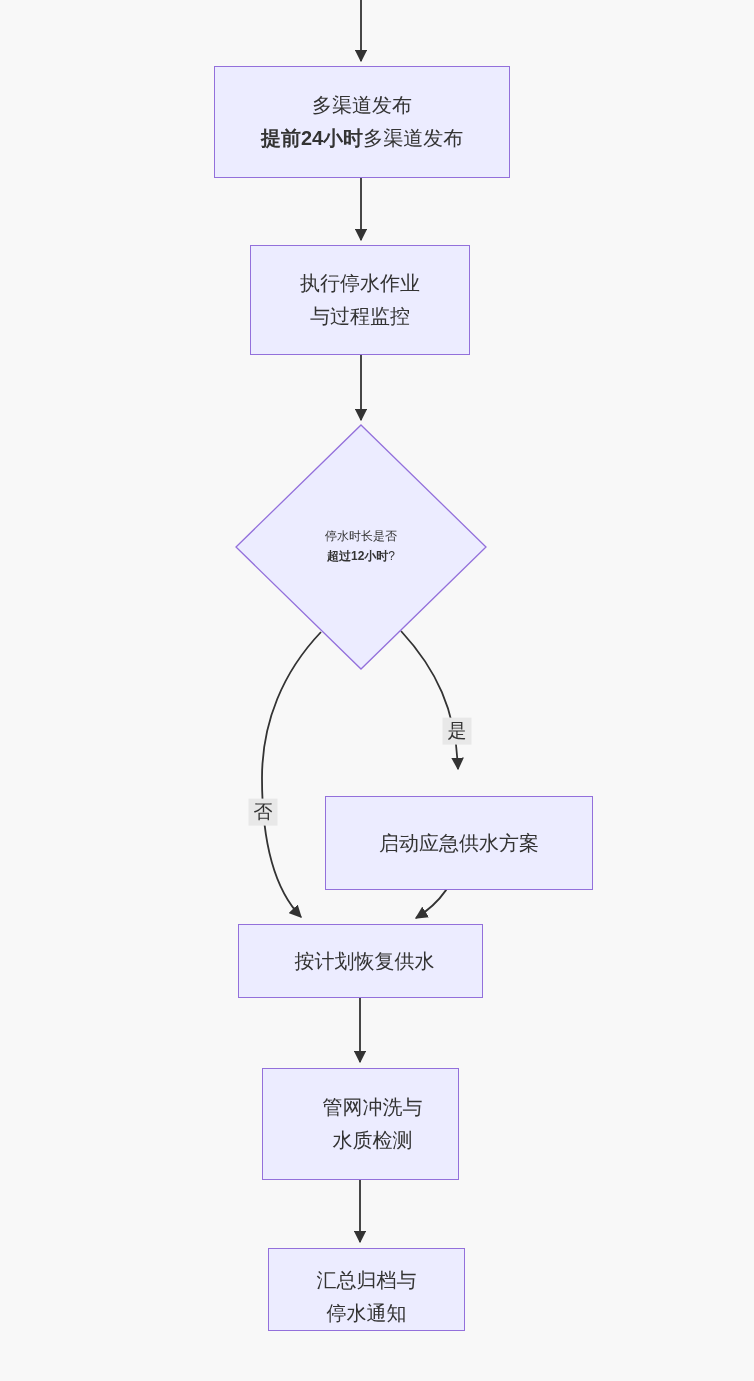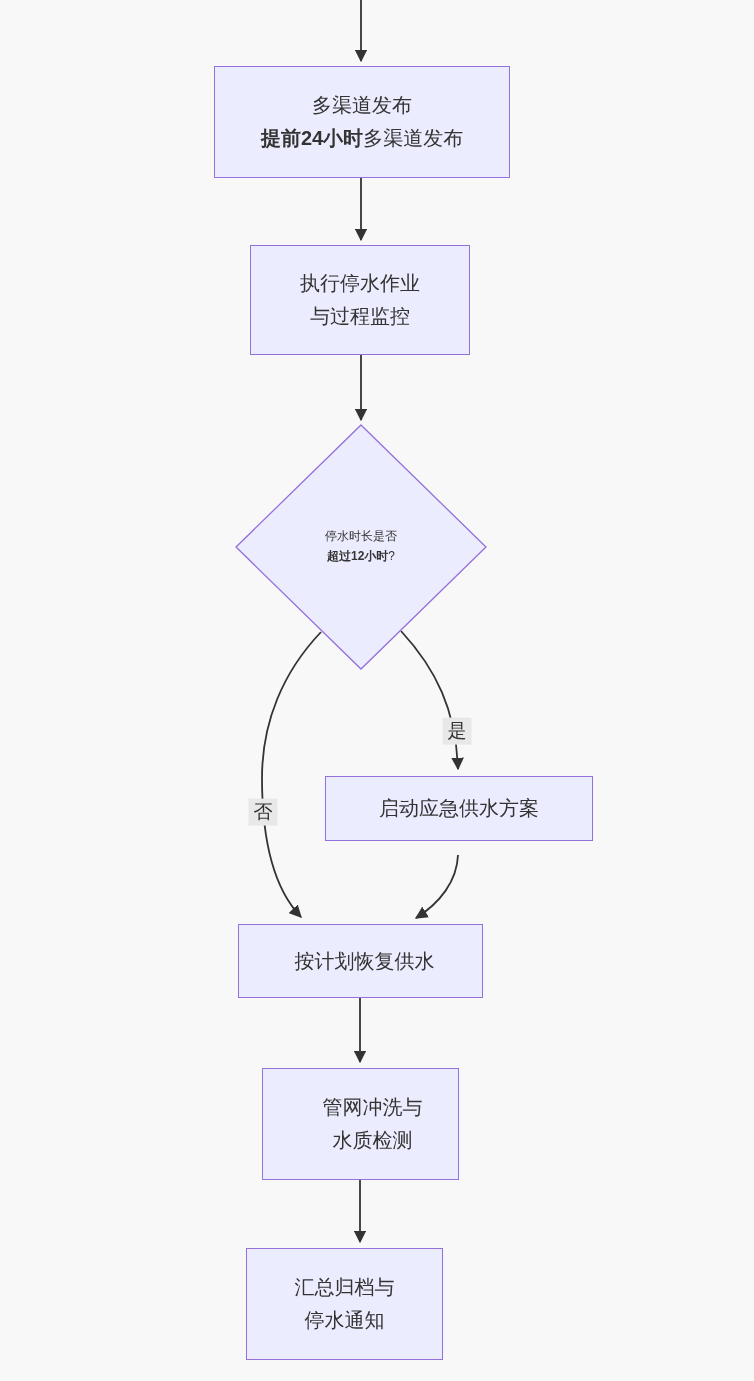--- a/index.html
+++ b/index.html
@@ -104,42 +104,42 @@
     </div>
   </div>
 
   <div class="edge-label" style="left:457px; top:731px;">
     <span>是</span>
   </div>
   <div class="edge-label" style="left:263px; top:812px;">
     <span>否</span>
   </div>
 
-  <div class="node" style="left:325px; top:776px; width:268px; height:65px;">
+  <div class="node" style="left:325px; top:796px; width:268px; height:94px;">
     <div>
       <span>启动应急供水方案</span>
     </div>
   </div>
 
   <div class="node" style="left:238px; top:924px; width:245px; height:74px;padding-left:8px;">
     <div>
       <span>按计划恢复供水</span>
     </div>
   </div>
 
   <div class="node" style="left:262px; top:1068px; width:197px; height:112px;padding-left:24px;">
     <div>
       <span>管网冲洗与</span>
     </div>
     <div>
       <span>水质检测</span>
     </div>
   </div>
 
-  <div class="node" style="left:246px; top:1248px; width:197px; height:112px;">
+  <div class="node" style="left:268px; top:1248px; width:197px; height:83px;justify-content:flex-end;">
     <div>
       <span>汇总归档与</span>
     </div>
     <div>
       <span>停水通知</span>
     </div>
   </div>
 
 </div>
 

